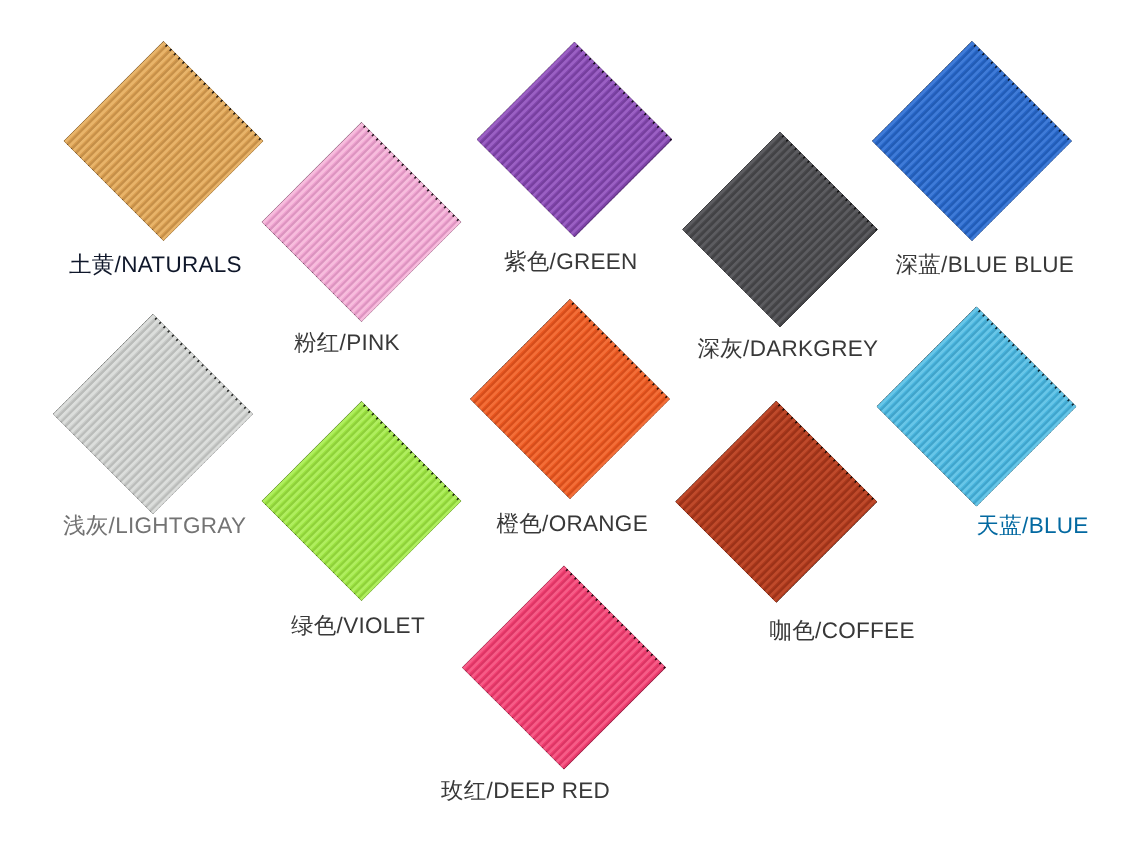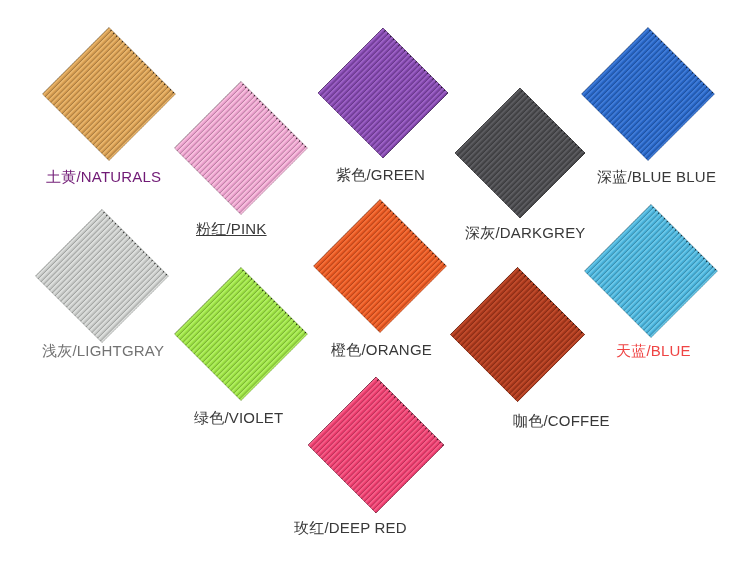--- a/index.html
+++ b/index.html
@@ -48,28 +48,28 @@
 </style>
 </head>
 <body>
 
 <div id="board">
     <div class="swatch" style="left: 0px; top: 0px;">
       <div class="tile" style="width: 94px; height: 94px; left: 62px; top: 47px; background: rgb(214, 155, 78);">
         <div class="mesh" style="background-color: rgb(43, 32, 19); background-image: repeating-linear-gradient(90deg, rgb(232, 180, 106) 0px, rgb(232, 180, 106) 2.6px, rgb(43, 32, 19) 2.6px, rgb(43, 32, 19) 4px), repeating-linear-gradient(0deg, rgba(255, 255, 255, 0) 0px, rgba(255, 255, 255, 0) 2px, rgb(43, 32, 19) 2px, rgb(43, 32, 19) 3px); background-size: 4px 3px, 4px 3px; background-position: 0px 0px, 0px 0px; opacity: 1;"></div>
         <div class="mesh" style="background-image: repeating-linear-gradient(90deg, rgb(214, 155, 78) 0px, rgb(214, 155, 78) 2.4px, rgba(0, 0, 0, 0) 2.4px, rgba(0, 0, 0, 0) 4px); background-size: 4px 3px; background-position: 2px 1.5px; mix-blend-mode: normal; opacity: 0.9; clip-path: polygon(0px 1.5px, 100% 1.5px, 100% 100%, 0px 100%);"></div>
       </div>
-      <div class="label" style="left: 46px; top: 168px; color: #701a75;">土黄/NATURALS</div>
+      <div class="label" style="left: 46px; top: 168px; color: #0f172a;">土黄/NATURALS</div>
     </div>
     <div class="swatch" style="left: 0px; top: 0px;">
       <div class="tile" style="width: 94px; height: 94px; left: 194px; top: 101px; background: rgb(239, 161, 208);">
         <div class="mesh" style="background-color: rgb(42, 26, 36); background-image: repeating-linear-gradient(90deg, rgb(247, 189, 221) 0px, rgb(247, 189, 221) 2.6px, rgb(42, 26, 36) 2.6px, rgb(42, 26, 36) 4px), repeating-linear-gradient(0deg, rgba(255, 255, 255, 0) 0px, rgba(255, 255, 255, 0) 2px, rgb(42, 26, 36) 2px, rgb(42, 26, 36) 3px); background-size: 4px 3px, 4px 3px; background-position: 0px 0px, 0px 0px; opacity: 1;"></div>
         <div class="mesh" style="background-image: repeating-linear-gradient(90deg, rgb(239, 161, 208) 0px, rgb(239, 161, 208) 2.4px, rgba(0, 0, 0, 0) 2.4px, rgba(0, 0, 0, 0) 4px); background-size: 4px 3px; background-position: 2px 1.5px; mix-blend-mode: normal; opacity: 0.9; clip-path: polygon(0px 1.5px, 100% 1.5px, 100% 100%, 0px 100%);"></div>
       </div>
-      <div class="label" style="left: 196px; top: 220px; color: rgb(56, 56, 56); text-decoration: underline;">粉红/PINK</div>
+      <div class="label" style="left: 196px; top: 220px; color: rgb(56, 56, 56);">粉红/PINK</div>
     </div>
     <div class="swatch" style="left: 0px; top: 0px;">
       <div class="tile" style="width: 92px; height: 92px; left: 337px; top: 47px; background: rgb(128, 68, 171);">
         <div class="mesh" style="background-color: rgb(27, 15, 36); background-image: repeating-linear-gradient(90deg, rgb(155, 96, 196) 0px, rgb(155, 96, 196) 2.6px, rgb(27, 15, 36) 2.6px, rgb(27, 15, 36) 4px), repeating-linear-gradient(0deg, rgba(255, 255, 255, 0) 0px, rgba(255, 255, 255, 0) 2px, rgb(27, 15, 36) 2px, rgb(27, 15, 36) 3px); background-size: 4px 3px, 4px 3px; background-position: 0px 0px, 0px 0px; opacity: 1;"></div>
         <div class="mesh" style="background-image: repeating-linear-gradient(90deg, rgb(128, 68, 171) 0px, rgb(128, 68, 171) 2.4px, rgba(0, 0, 0, 0) 2.4px, rgba(0, 0, 0, 0) 4px); background-size: 4px 3px; background-position: 2px 1.5px; mix-blend-mode: normal; opacity: 0.9; clip-path: polygon(0px 1.5px, 100% 1.5px, 100% 100%, 0px 100%);"></div>
       </div>
       <div class="label" style="left: 336px; top: 166px; color: rgb(56, 56, 56);">紫色/GREEN</div>
     </div>
     <div class="swatch" style="left: 0px; top: 0px;">
       <div class="tile" style="width: 92px; height: 92px; left: 474px; top: 107px; background: rgb(71, 71, 74);">
@@ -111,21 +111,21 @@
         <div class="mesh" style="background-color: rgb(36, 11, 5); background-image: repeating-linear-gradient(90deg, rgb(191, 74, 43) 0px, rgb(191, 74, 43) 2.6px, rgb(36, 11, 5) 2.6px, rgb(36, 11, 5) 4px), repeating-linear-gradient(0deg, rgba(255, 255, 255, 0) 0px, rgba(255, 255, 255, 0) 2px, rgb(36, 11, 5) 2px, rgb(36, 11, 5) 3px); background-size: 4px 3px, 4px 3px; background-position: 0px 0px, 0px 0px; opacity: 1;"></div>
         <div class="mesh" style="background-image: repeating-linear-gradient(90deg, rgb(168, 54, 26) 0px, rgb(168, 54, 26) 2.4px, rgba(0, 0, 0, 0) 2.4px, rgba(0, 0, 0, 0) 4px); background-size: 4px 3px; background-position: 2px 1.5px; mix-blend-mode: normal; opacity: 0.9; clip-path: polygon(0px 1.5px, 100% 1.5px, 100% 100%, 0px 100%);"></div>
       </div>
       <div class="label" style="left: 477px; top: 412px; color: rgb(56, 56, 56); margin-left: 36px;">咖色/COFFEE</div>
     </div>
     <div class="swatch" style="left: 0px; top: 0px;">
       <div class="tile" style="width: 94px; height: 94px; left: 604px; top: 224px; background: rgb(69, 178, 220);">
         <div class="mesh" style="background-color: rgb(16, 40, 49); background-image: repeating-linear-gradient(90deg, rgb(104, 198, 232) 0px, rgb(104, 198, 232) 2.6px, rgb(16, 40, 49) 2.6px, rgb(16, 40, 49) 4px), repeating-linear-gradient(0deg, rgba(255, 255, 255, 0) 0px, rgba(255, 255, 255, 0) 2px, rgb(16, 40, 49) 2px, rgb(16, 40, 49) 3px); background-size: 4px 3px, 4px 3px; background-position: 0px 0px, 0px 0px; opacity: 1;"></div>
         <div class="mesh" style="background-image: repeating-linear-gradient(90deg, rgb(69, 178, 220) 0px, rgb(69, 178, 220) 2.4px, rgba(0, 0, 0, 0) 2.4px, rgba(0, 0, 0, 0) 4px); background-size: 4px 3px; background-position: 2px 1.5px; mix-blend-mode: normal; opacity: 0.9; clip-path: polygon(0px 1.5px, 100% 1.5px, 100% 100%, 0px 100%);"></div>
       </div>
-      <div class="label" style="left: 616px; top: 342px; color: #ef4444;">天蓝/BLUE</div>
+      <div class="label" style="left: 651px; top: 342px; color: #0369a1;">天蓝/BLUE</div>
     </div>
     <div class="swatch" style="left: 0px; top: 0px;">
       <div class="tile" style="width: 96px; height: 96px; left: 328px; top: 397px; background: rgb(239, 58, 109);">
         <div class="mesh" style="background-color: rgb(45, 10, 22); background-image: repeating-linear-gradient(90deg, rgb(246, 92, 135) 0px, rgb(246, 92, 135) 2.6px, rgb(45, 10, 22) 2.6px, rgb(45, 10, 22) 4px), repeating-linear-gradient(0deg, rgba(255, 255, 255, 0) 0px, rgba(255, 255, 255, 0) 2px, rgb(45, 10, 22) 2px, rgb(45, 10, 22) 3px); background-size: 4px 3px, 4px 3px; background-position: 0px 0px, 0px 0px; opacity: 1;"></div>
         <div class="mesh" style="background-image: repeating-linear-gradient(90deg, rgb(239, 58, 109) 0px, rgb(239, 58, 109) 2.4px, rgba(0, 0, 0, 0) 2.4px, rgba(0, 0, 0, 0) 4px); background-size: 4px 3px; background-position: 2px 1.5px; mix-blend-mode: normal; opacity: 0.9; clip-path: polygon(0px 1.5px, 100% 1.5px, 100% 100%, 0px 100%);"></div>
       </div>
       <div class="label" style="left: 294px; top: 519px; color: rgb(56, 56, 56);">玫红/DEEP RED</div>
     </div>
   </div>
 

